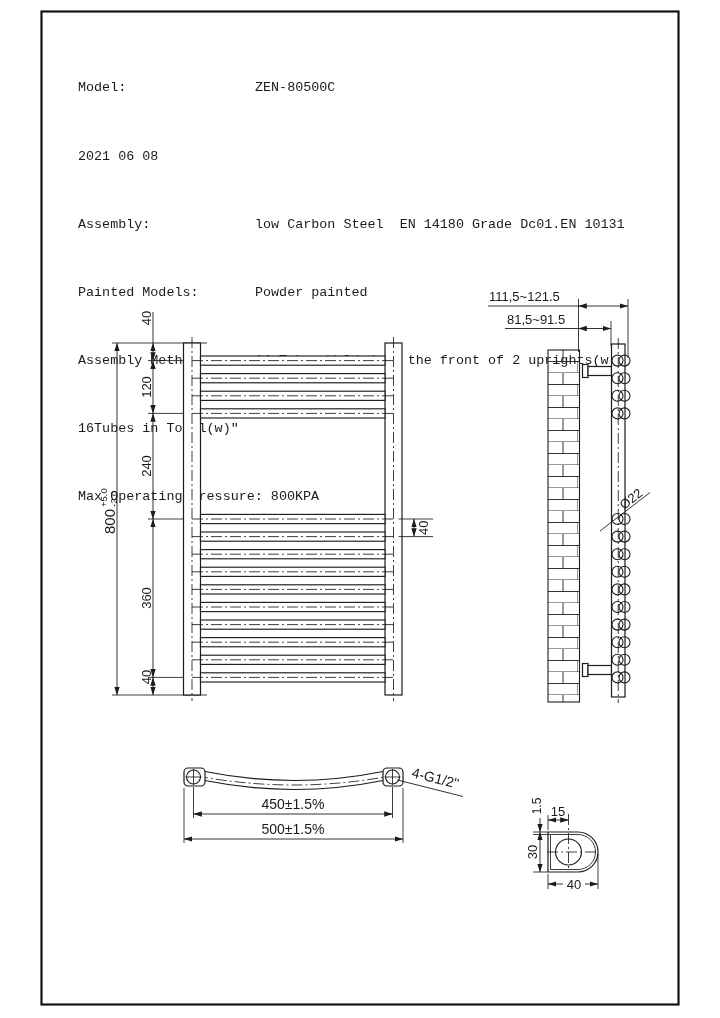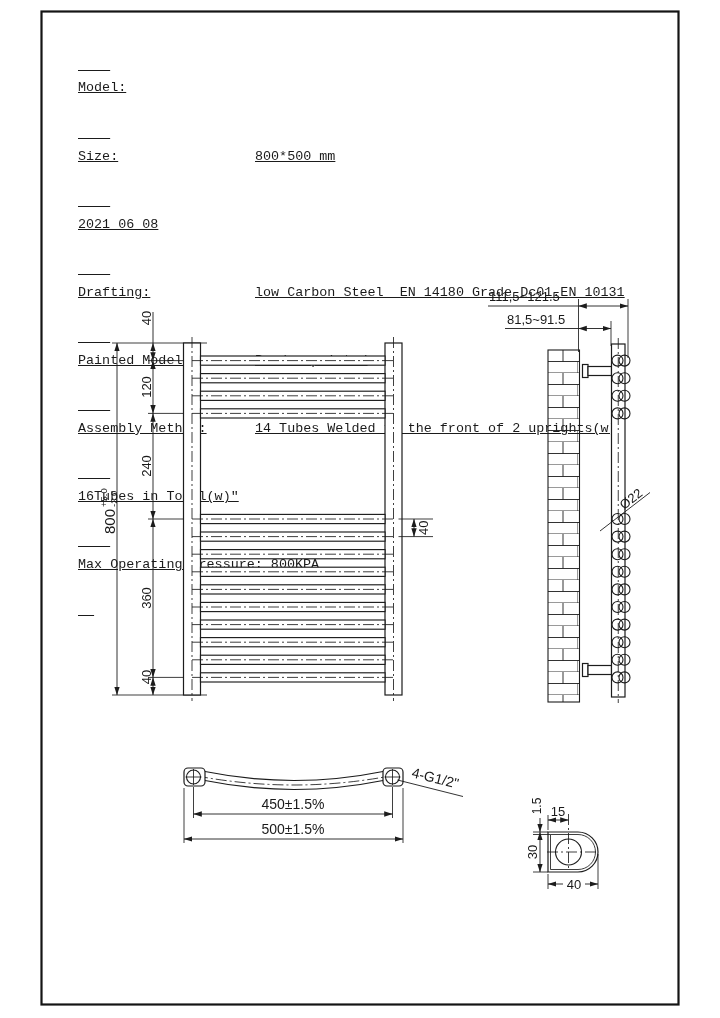--- a/index.html
+++ b/index.html
@@ -1,20 +1,20 @@
 <!DOCTYPE html>
 <html><head>
 <meta charset="utf-8">
 <style>
   html,body{margin:0;padding:0;background:#fff;}
   #sheet{position:relative;width:720px;height:1018px;background:#fff;
          font-family:"Liberation Sans",sans-serif;color:#1a1a1a;overflow:hidden;}
   #spec{position:absolute;left:78px;top:32px;width:592px;
         font-family:"Liberation Mono","DejaVu Sans Mono",monospace;
-        font-size:13.4px;line-height:22.7px;white-space:pre;color:#1b1b1b;text-decoration:underline;}
+        font-size:13.4px;line-height:22.7px;white-space:pre;color:#1b1b1b;}
   .srow{display:flex;}
   .slabel{width:177px;flex:0 0 177px;}
   .sval{flex:1;}
   svg{position:absolute;left:0;top:0;}
   .ln  {stroke:#1c1c1c;stroke-width:1.2;fill:none;}
   .lnw {stroke:#1c1c1c;stroke-width:1.2;fill:#fff;}
   .thin{stroke:#1c1c1c;stroke-width:.85;fill:none;}
   .cl  {stroke:#1c1c1c;stroke-width:.85;fill:none;stroke-dasharray:11 3 2 3;}
   .dim {stroke:#1c1c1c;stroke-width:.9;fill:none;}
   .tube{fill:#fff;stroke:#1c1c1c;stroke-width:1.15;}
@@ -22,24 +22,23 @@
   .dtxt{font:13px "Liberation Sans",sans-serif;fill:#1a1a1a;}
   .dtxt-sm{font:9.5px "Liberation Sans",sans-serif;fill:#1a1a1a;}
   .dtxt-lg{font:15px "Liberation Sans",sans-serif;fill:#1a1a1a;}
 </style>
 </head>
 <body>
 
 <div id="sheet">
 
   <div id="spec">
-    <div class="srow"><span class="slabel">Model:</span></div>
-    <div class="srow"><span class="slabel">Size:</span><span class="sval">800*500 mm</span></div>
+    <div class="srow"><span class="slabel">Model:</span><span class="sval">ZEN-80500C</span></div>
     <div class="srow"><span class="sval">2021 06 08</span></div>
-    <div class="srow"><span class="slabel">Drafting:</span><span class="sval">low Carbon Steel  EN 14180 Grade Dc01.EN 10131</span></div>
+    <div class="srow"><span class="slabel">Assembly:</span><span class="sval">low Carbon Steel  EN 14180 Grade Dc01.EN 10131</span></div>
     <div class="srow"><span class="slabel">Painted Models:</span><span class="sval">Powder painted</span></div>
     <div class="srow"><span class="slabel">Assembly Method:</span><span class="sval">14 Tubes Welded to the front of 2 uprights(w)"</span></div>
     <div class="srow">16Tubes in Total(w)"</div>
     <div class="srow">Max Operating Pressure: 800KPA</div>
   </div>
 
   <svg width="720" height="1018" viewBox="0 0 720 1018">
     <defs>
       <marker id="arr" markerWidth="10" markerHeight="8" refX="8.3" refY="3.5" orient="auto-start-reverse" markerUnits="userSpaceOnUse">
         <path d="M0,0.8 L8.5,3.5 L0,6.2 Z" fill="#1c1c1c"></path>

